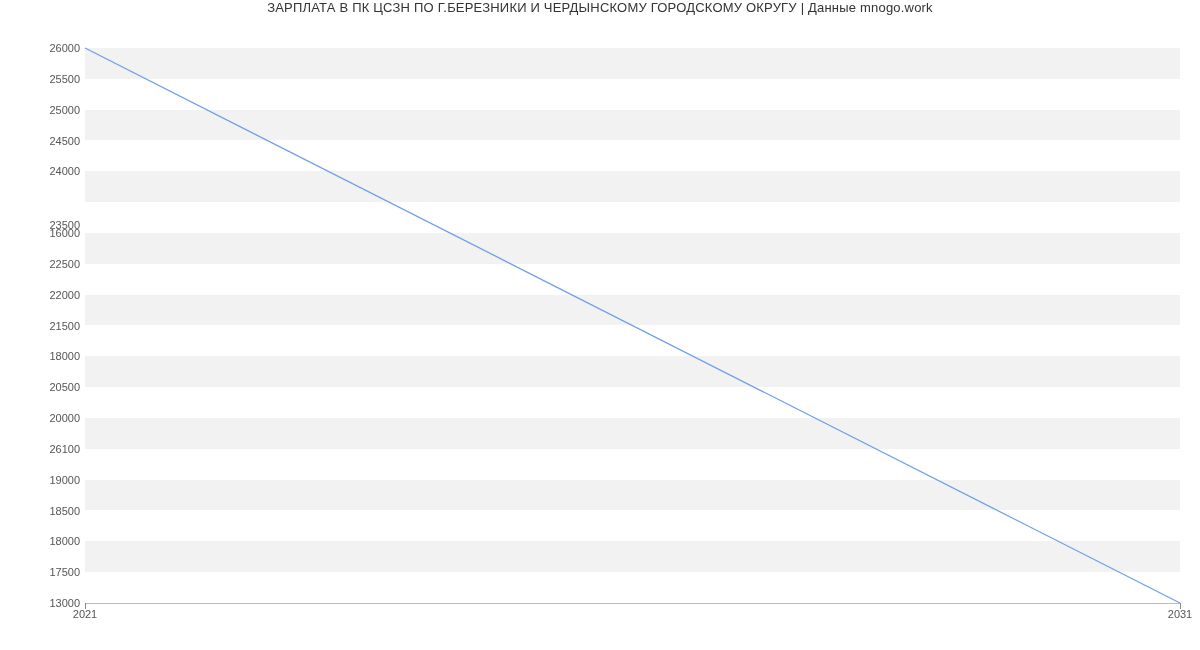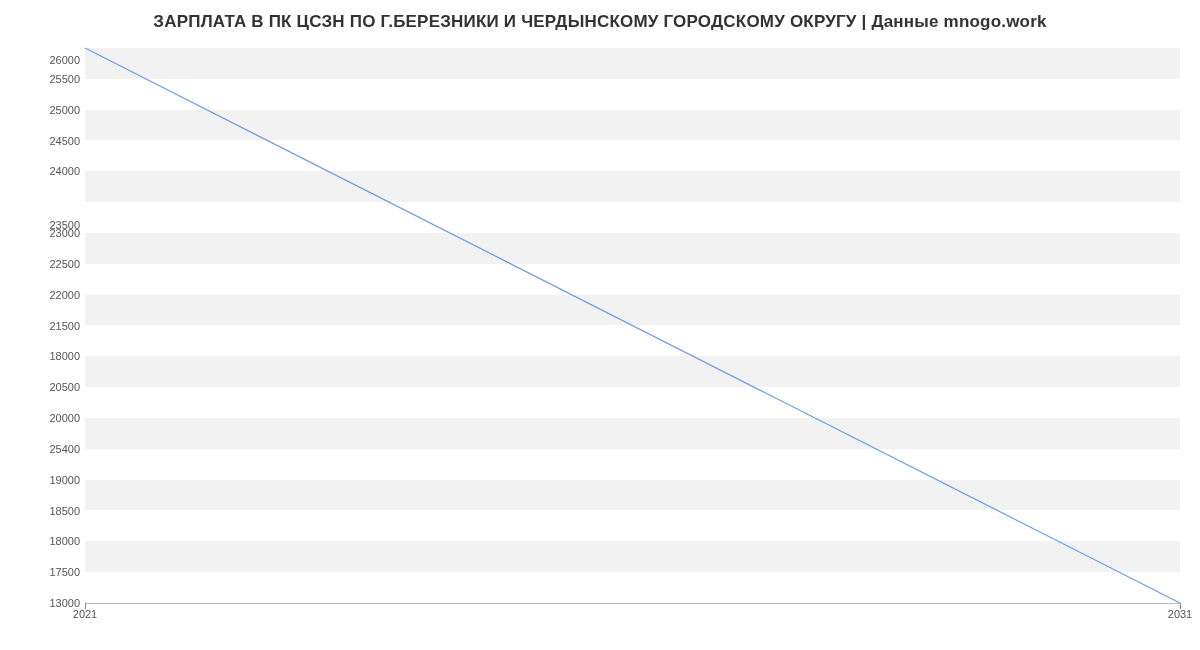--- a/index.html
+++ b/index.html
@@ -6,23 +6,23 @@
     margin: 0;
     padding: 0;
     width: 1200px;
     height: 650px;
     background: #ffffff;
     font-family: Verdana, Geneva, Tahoma, sans-serif;
     color: #333;
   }
   .title {
     text-align: center;
-    font-size: 17px;
-    font-weight: 700;
-    padding-top: 12px;
+    font-size: 13px;
+    font-weight: 400;
+    padding-top: 0;
     letter-spacing: 0.2px;
     color: #333;
   }
   .chart-wrap {
     position: absolute;
     left: 0;
     top: 30px;
     width: 1200px;
     height: 610px;
   }
@@ -106,29 +106,29 @@
         <path d="M0 0 L1095 555" class="series-line" stroke="#6f9fe8"></path>
       </svg>
   <div class="x-tick" style="left: 0px;"></div>
       <div class="x-tick" style="left: 1095px;"></div>
     </div>
 <div class="y-label" style="top: 573px;">13000</div>
     <div class="y-label" style="top: 542.167px;">17500</div>
     <div class="y-label" style="top: 511.333px;">18000</div>
     <div class="y-label" style="top: 480.5px;">18500</div>
     <div class="y-label" style="top: 449.667px;">19000</div>
-    <div class="y-label" style="top: 418.833px;">25400</div>
+    <div class="y-label" style="top: 418.833px;">26100</div>
     <div class="y-label" style="top: 388px;">20000</div>
     <div class="y-label" style="top: 357.167px;">20500</div>
     <div class="y-label" style="top: 326.333px;">18000</div>
     <div class="y-label" style="top: 295.5px;">21500</div>
     <div class="y-label" style="top: 264.667px;">22000</div>
     <div class="y-label" style="top: 233.833px;">22500</div>
-    <div class="y-label" style="top: 203px;">23000</div>
+    <div class="y-label" style="top: 203px;">16000</div>
     <div class="y-label" style="top: 172.167px; margin-top: 23px;">23500</div>
     <div class="y-label" style="top: 141.333px;">24000</div>
     <div class="y-label" style="top: 110.5px;">24500</div>
     <div class="y-label" style="top: 79.6667px;">25000</div>
     <div class="y-label" style="top: 48.8333px;">25500</div>
-    <div class="y-label" style="top: 18px; margin-top: 12px;">26000</div>
+    <div class="y-label" style="top: 18px;">26000</div>
     <div class="x-label" style="left: 85px;">2021</div>
     <div class="x-label" style="left: 1180px;">2031</div>
   </div>
 
 </body></html>

